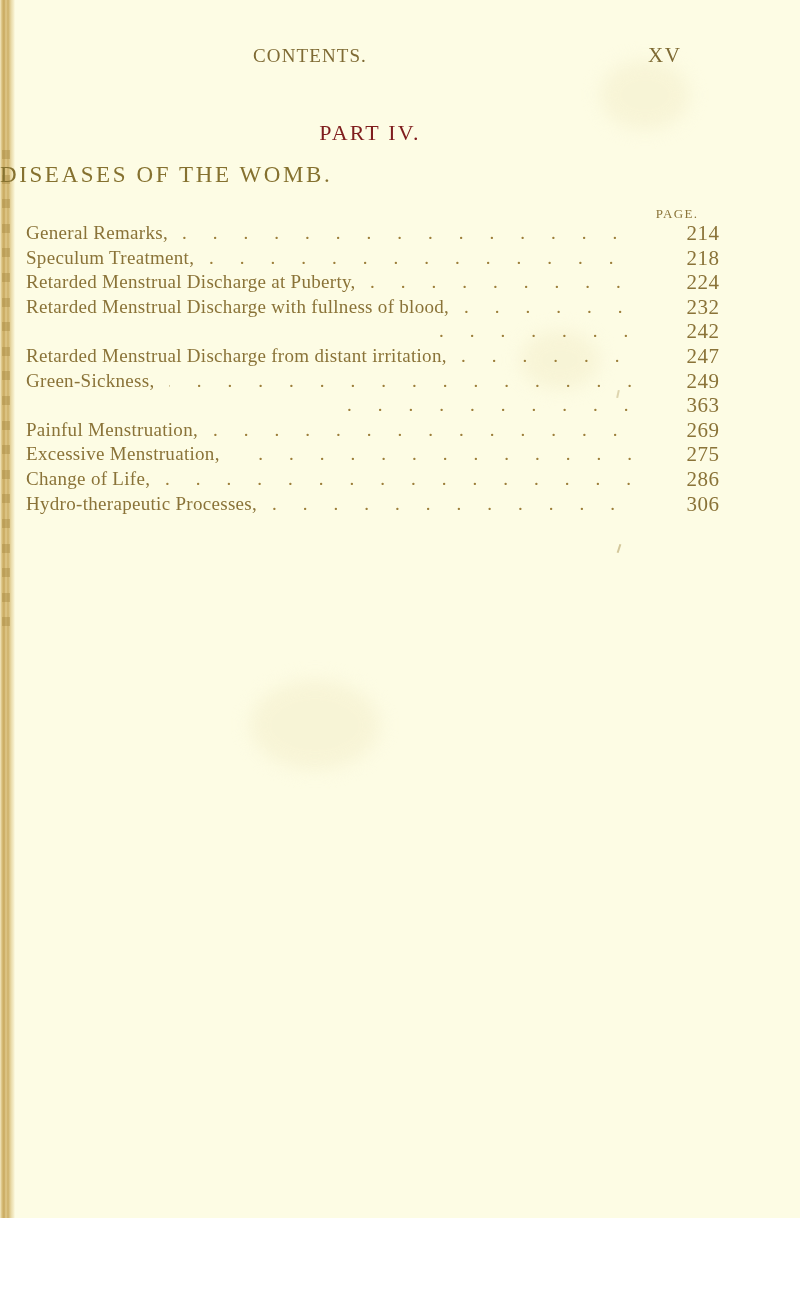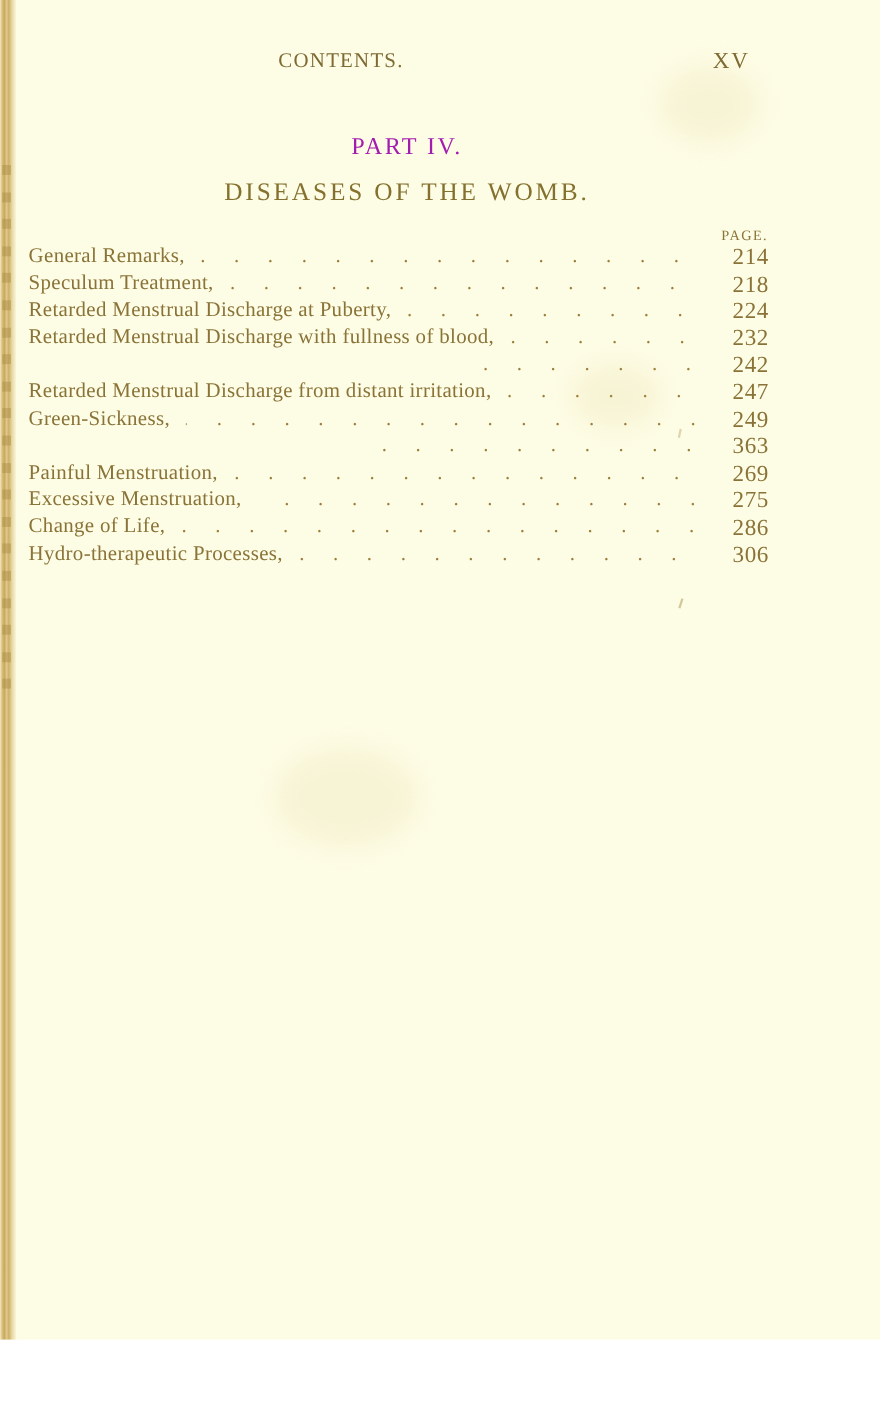--- a/index.html
+++ b/index.html
@@ -88,28 +88,28 @@
 
   
   #part-label {
     position: absolute;
     left: 0;
     top: 120px;
     width: 740px;
     text-align: center;
     font-size: 22px;
     letter-spacing: 2.2px;
-    color: #a21caf;
+    color: #7f1d1d;
   }
   #part-title {
     position: absolute;
     left: 0;
     top: 162px;
     width: 740px;
-    text-align: center;
+    text-align: left;
     font-size: 23px;
     letter-spacing: 2.6px;
     color: #85712f;
   }
 
   
   #page-col-header {
     position: absolute;
     left: 640px;
     top: 193px;
@@ -151,20 +151,21 @@
     letter-spacing: 26px;
     word-spacing: 0;
     direction: rtl;
     text-align: left;
   }
   .toc-page {
     position: absolute;
     left: 640px;
     top: -1px;
     width: 74px;
+    text-align: center;
     font-size: 21px;
     letter-spacing: 0.5px;
     color: #8a7338;
   }
 
   .artifact-tick {
     position: absolute;
     left: 618px;
     top: 544px;
     width: 2px;

